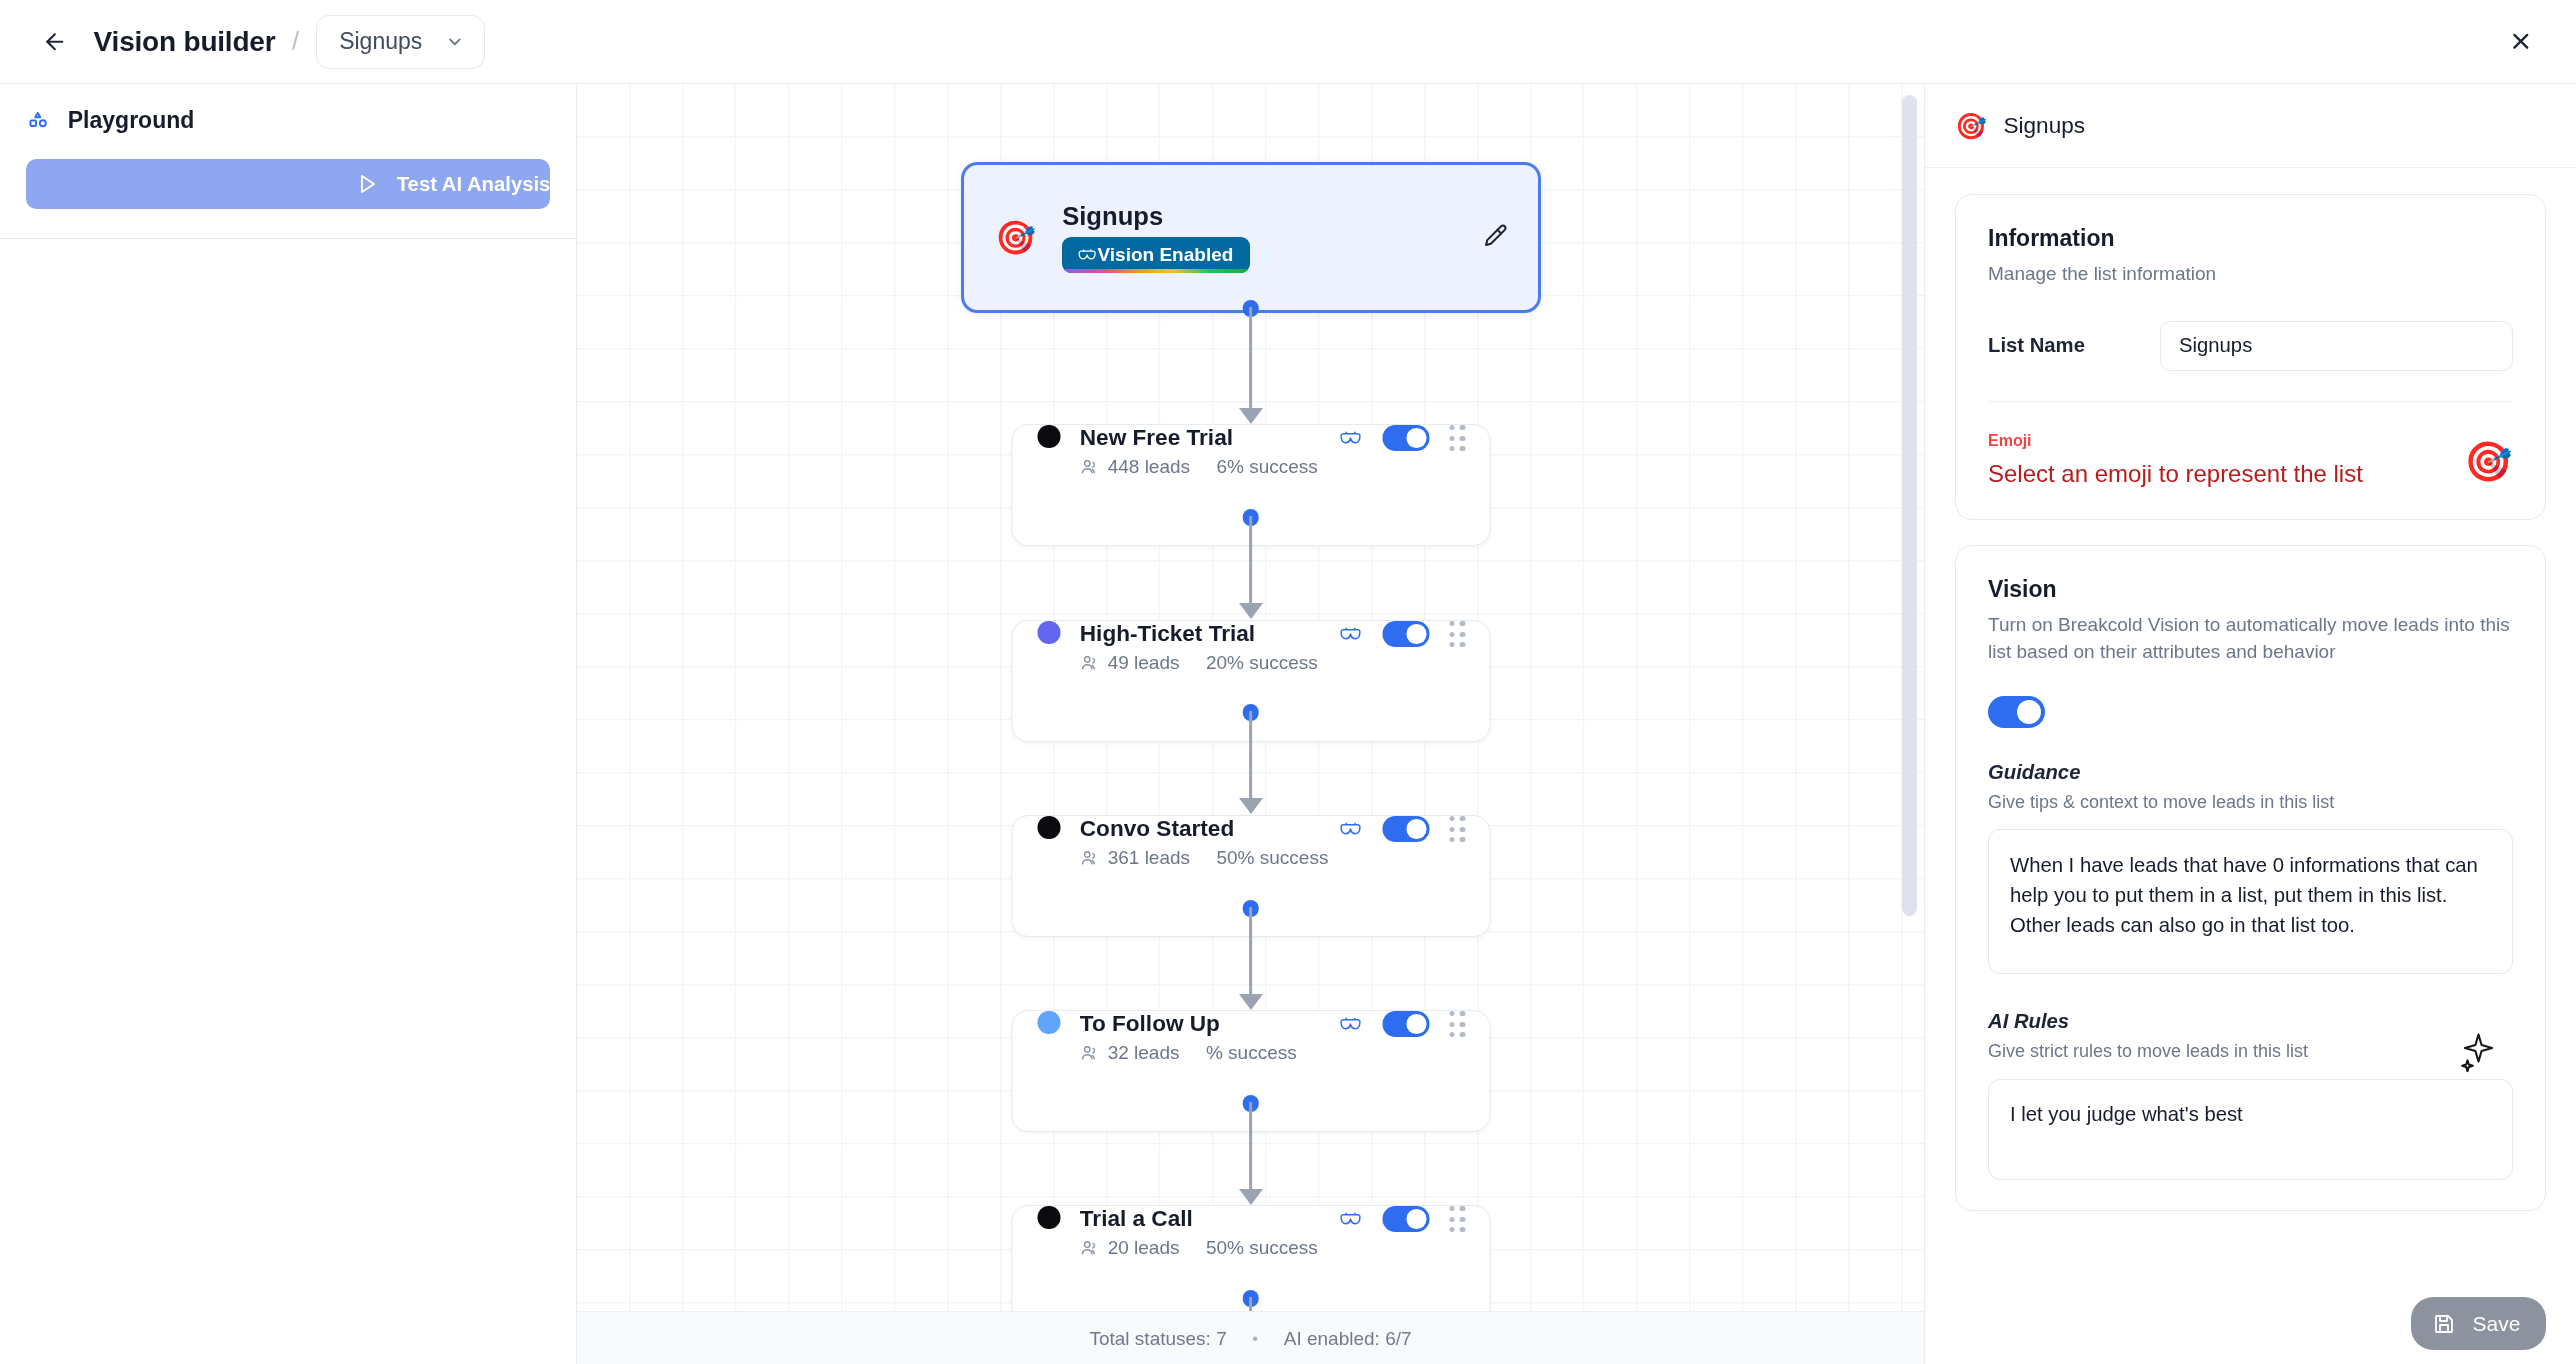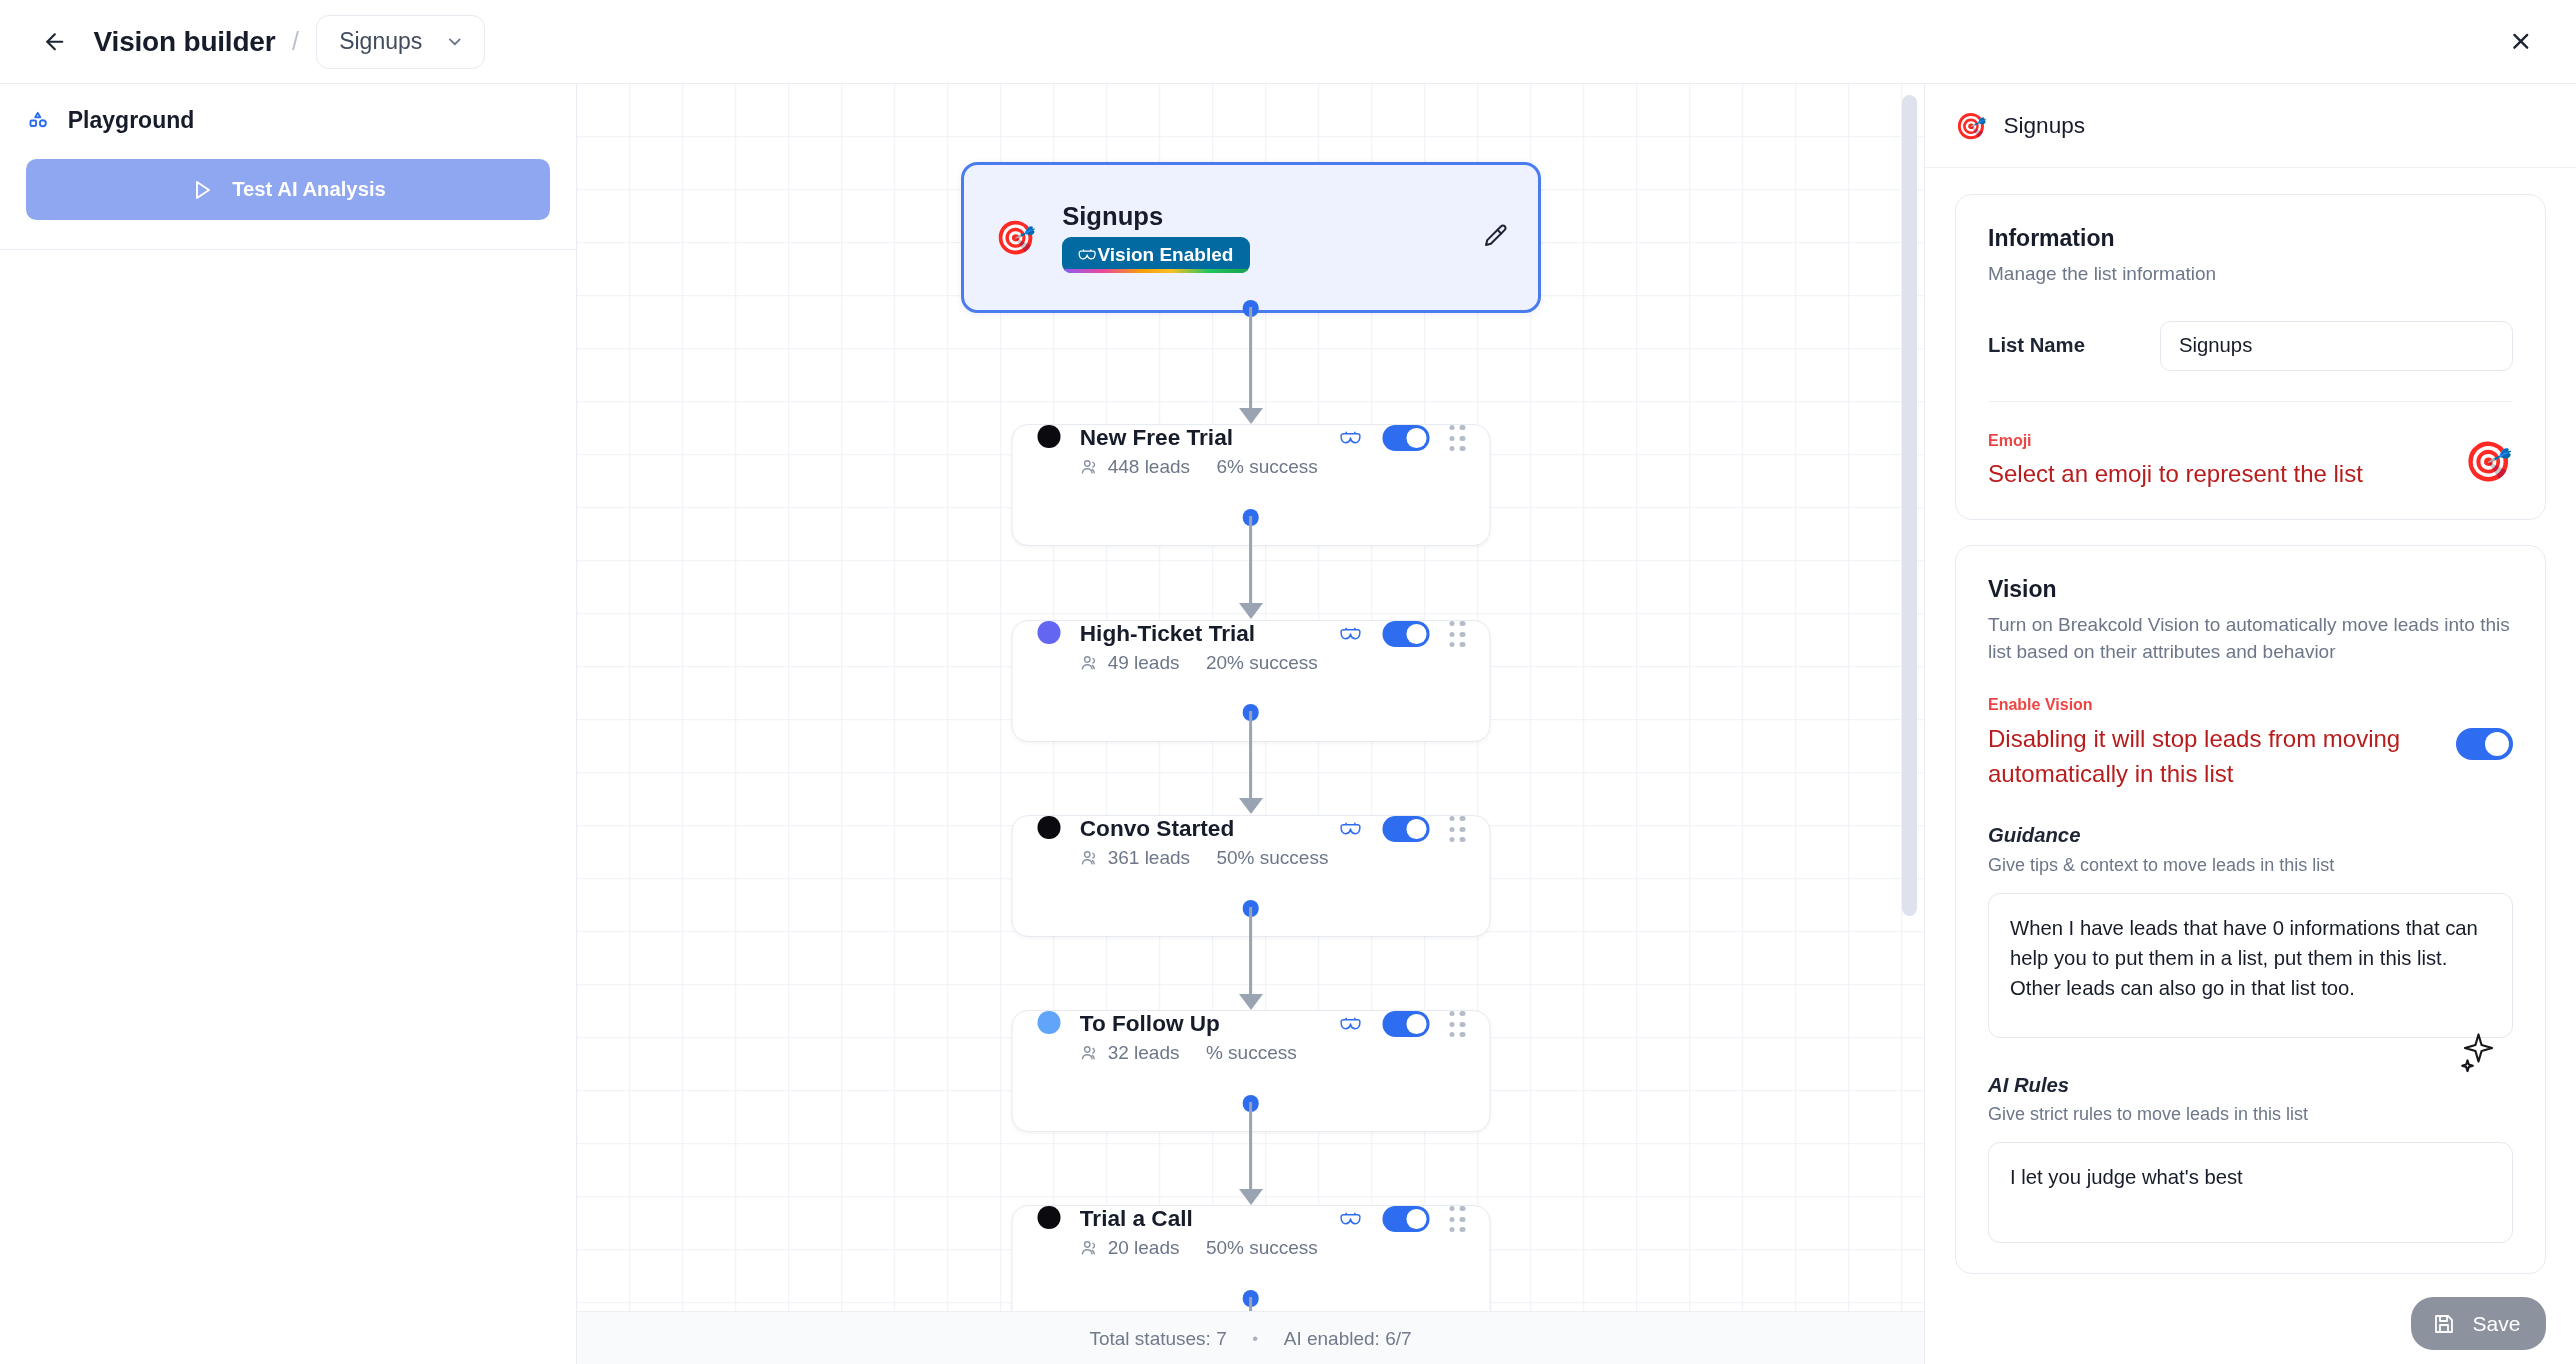--- a/index.html
+++ b/index.html
@@ -51,24 +51,24 @@
     width: 577px; flex: 0 0 577px;
     border-right: 1.5px solid #e9edf3;
     display: flex; flex-direction: column;
     background: #fff;
   }
   .pg-head { padding: 22.6px 25.6px 0 25.6px; }
   .pg-title-row { display: flex; align-items: center; gap: 16.6px; }
   .pg-title { font-size: 23px; font-weight: 700; color: #171c2b; }
   .test-btn {
     margin: 25.6px 25.6px 0 25.6px;
-    height: 61px;
+    height: 50px;
     background: #8fa6f0; color: #fff;
     border-radius: 10.5px;
-    display: flex; align-items: center; justify-content: center; gap: 18px;
+    display: flex; align-items: center; justify-content: flex-end; gap: 18px;
     font-size: 20.3px; font-weight: 700;
     cursor: pointer; user-select: none;
   }
   .left-div { margin-top: 29px; border-top: 1.5px solid #e9edf3; }
   .leftlower { flex: 1; background: #f9fafc; padding: 25.6px; display: flex; flex-direction: column; }
   .select-leads {
     height: 56px; border: 1.5px dashed #ccd2dd; border-radius: 12px;
     display: flex; align-items: center; justify-content: center; gap: 16.6px;
     font-size: 21px; color: #4c5668; cursor: pointer; background: transparent;
   }
@@ -563,24 +563,20 @@
             </div>
             <div class="emoji-pick">🎯</div>
           </div>
         </div>
 
         <div class="card">
           <div class="card-title">Vision</div>
           <div class="card-sub">Turn on Breakcold Vision to automatically move leads into this list based on their attributes and behavior</div>
 
           <div class="row-split">
-            <div class="rs-left">
-              <div class="rs-title">Enable Vision</div>
-              <div class="rs-sub">Disabling it will stop leads from moving automatically in this list</div>
-            </div>
             <div class="toggle-lg"></div>
           </div>
 
           <div class="field-block">
             <div class="fb-title">Guidance</div>
             <div class="fb-sub">Give tips &amp; context to move leads in this list</div>
             <textarea class="textarea" placeholder="Give tips &amp; context" style="">When I have leads that have 0 informations that can help you to put them in a list, put them in this list. Other leads can also go in that list too.</textarea>
           </div>
 
           <div class="field-block">

